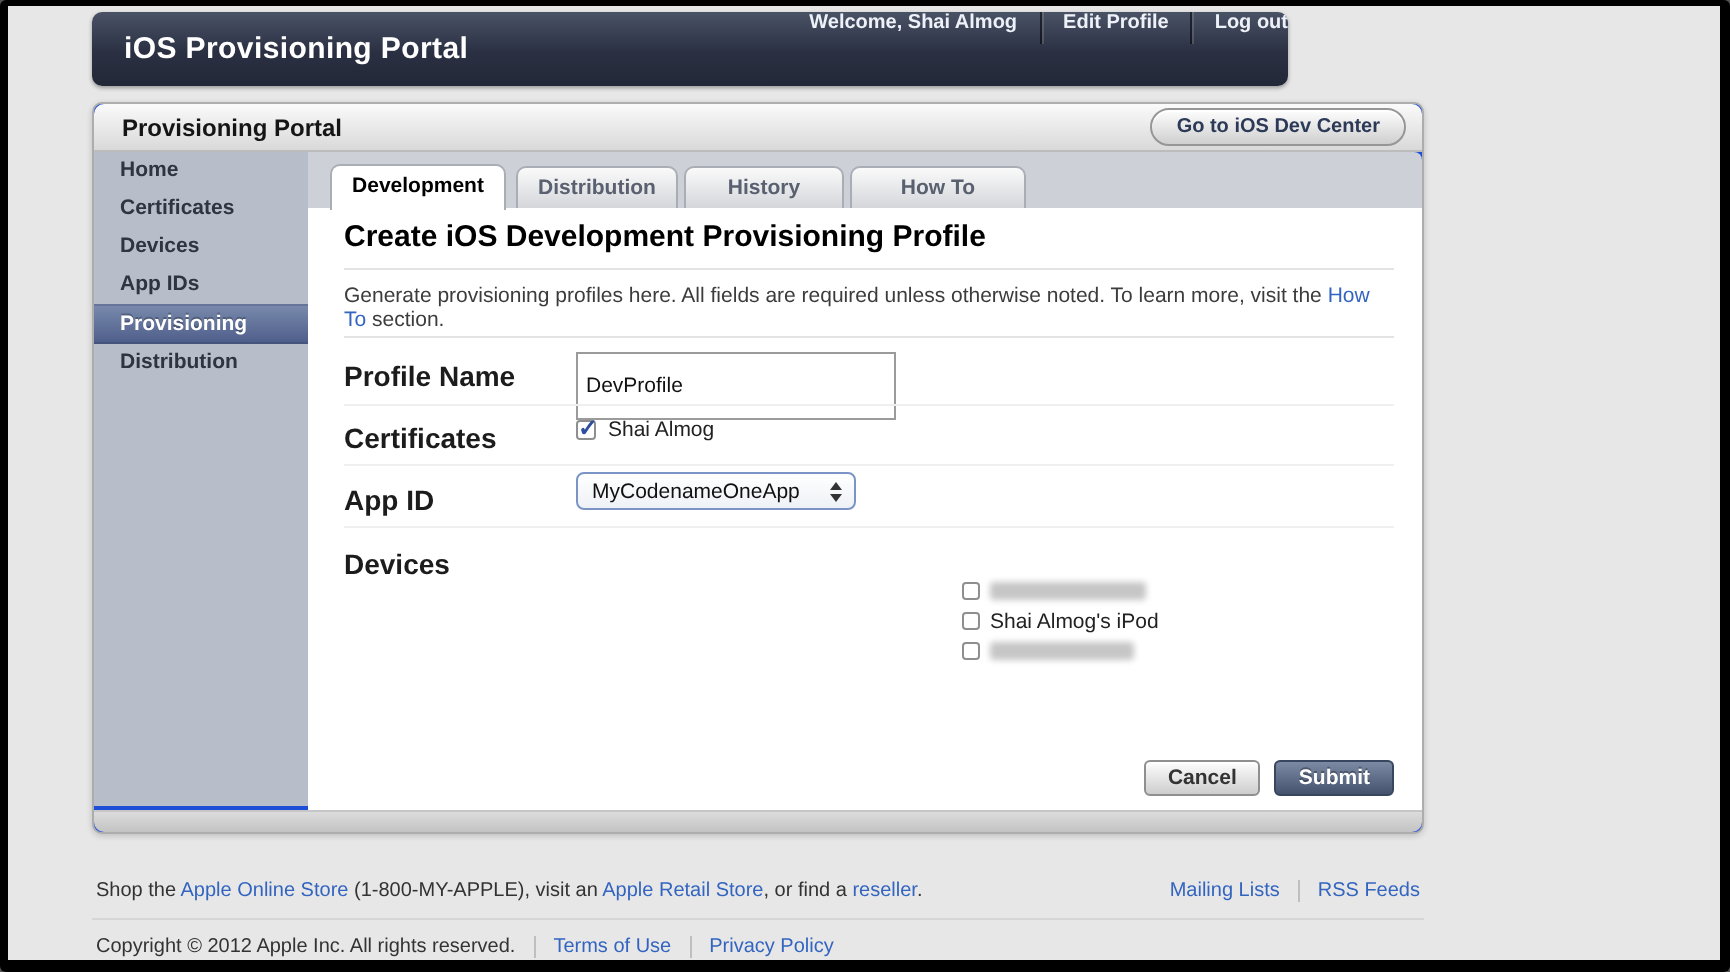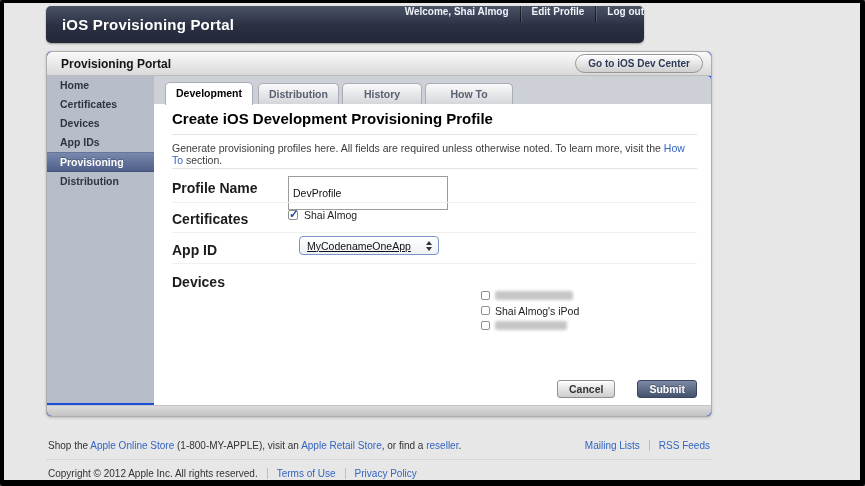--- a/index.html
+++ b/index.html
@@ -42,35 +42,35 @@
   .content-title { position:absolute; left:18px; top:6px; font-size:15px; font-weight:bold; color:#000; }
   .divider { position:absolute; left:18px; right:14px; height:1px; background:#e3e3e3; }
   .row-divider { position:absolute; left:18px; right:14px; height:1px; background:#efefef; }
   .intro { position:absolute; left:18px; top:38px; right:20px; font-size:10.5px; color:#3c3c3c; }
   .link { color:#3365c0; cursor:default; }
   .flabel { position:absolute; left:18px; font-size:14px; font-weight:bold; color:#1c1c1c; }
   .text-input { position:absolute; left:134px; top:72px; width:160px; height:16px; border:1px solid #9b9b9b; font-size:10.5px; padding:16px 4px; font-family:"Liberation Sans",sans-serif; color:#111; }
   .checkbox { width:10px; height:10px; border:1px solid #8f8f8f; border-radius:2px; background:#fff; position:relative; flex:none; }
   .checkbox.checked::after { content:"✓"; position:absolute; left:0px; top:-4px; font-size:12px; font-weight:bold; color:#2d4f9e; }
   .cert-row { position:absolute; left:134px; top:105px; display:flex; align-items:center; gap:6px; font-size:10.5px; color:#222; }
-  .select { position:absolute; left:145px; top:132px; width:140px; height:19px; border:1px solid #7b94c6; border-radius:4px;
-    background:linear-gradient(#ffffff,#eef1f6); display:flex; align-items:center; font-size:10.5px; color:#111; padding-left:7px; cursor:default;text-decoration:underline; }
+  .select { position:absolute; left:134px; top:132px; width:140px; height:19px; border:1px solid #7b94c6; border-radius:4px;
+    background:linear-gradient(#ffffff,#eef1f6); display:flex; align-items:center; font-size:10.5px; color:#111; padding-left:7px; cursor:default; }
   .select .arrows { margin-left:auto; margin-right:6px; display:flex; flex-direction:column; gap:2px; }
   .select .arrows i { display:block; width:0; height:0; border-left:3px solid transparent; border-right:3px solid transparent; }
   .select .arrows .up { border-bottom:4px solid #333; }
   .select .arrows .dn { border-top:4px solid #333; }
   .selectall-bar { position:absolute; left:134px; right:14px; top:167px; height:15px; background:#e2e2e2; line-height:15px; padding-left:6px; }
   .selectall-bar span { font-size:10.5px; font-weight:bold; color:#2d5fc2; cursor:default; }
   .devcol { position:absolute; top:184px; }
   .devcol.c1 { left:134px; width:185px; }
   .devcol.c2 { left:327px; width:220px; }
   .dev-row { height:15px; display:flex; align-items:center; gap:5px; font-size:10.5px; color:#222; }
   .dev-row .checkbox { width:9px; height:9px; }
   .blur { display:inline-block; height:9px; background:#c6c6c6; border-radius:2px; filter:blur(1.6px); }
-  .actions { position:absolute; right:14px; top:276px; display:flex; gap:22px; }
+  .actions { position:absolute; right:14px; top:276px; display:flex; gap:7px; }
   .btn { font-size:10.5px; font-weight:bold; border-radius:3px; padding:2px 11px; cursor:default; }
   .btn.cancel { color:#333; background:linear-gradient(#fdfdfd,#cdcdcd); border:1px solid #8f8f8f; box-shadow:inset 0 1px 0 #fff; }
   .btn.submit { color:#fff; background:linear-gradient(#7c8aa4,#44526e); border:1px solid #39465f; text-shadow:0 -1px 0 rgba(0,0,0,.3); }
   .panel-footer { position:absolute; left:0; right:0; bottom:0; height:11px; background:linear-gradient(#dcdcdc,#c3c3c3);
     border-top:1px solid #c6c6c6; border-radius:0 0 5px 5px; }
 
   
   .site-footer { position:absolute; left:42px; top:429px; width:666px; font-size:10px; color:#333; }
   .f-line1 { display:flex; justify-content:space-between; align-items:center; padding:8px 2px; border-bottom:1px solid #d6d6d6; }
   .f-line2 { display:flex; align-items:flex-start; padding:8px 2px; }

